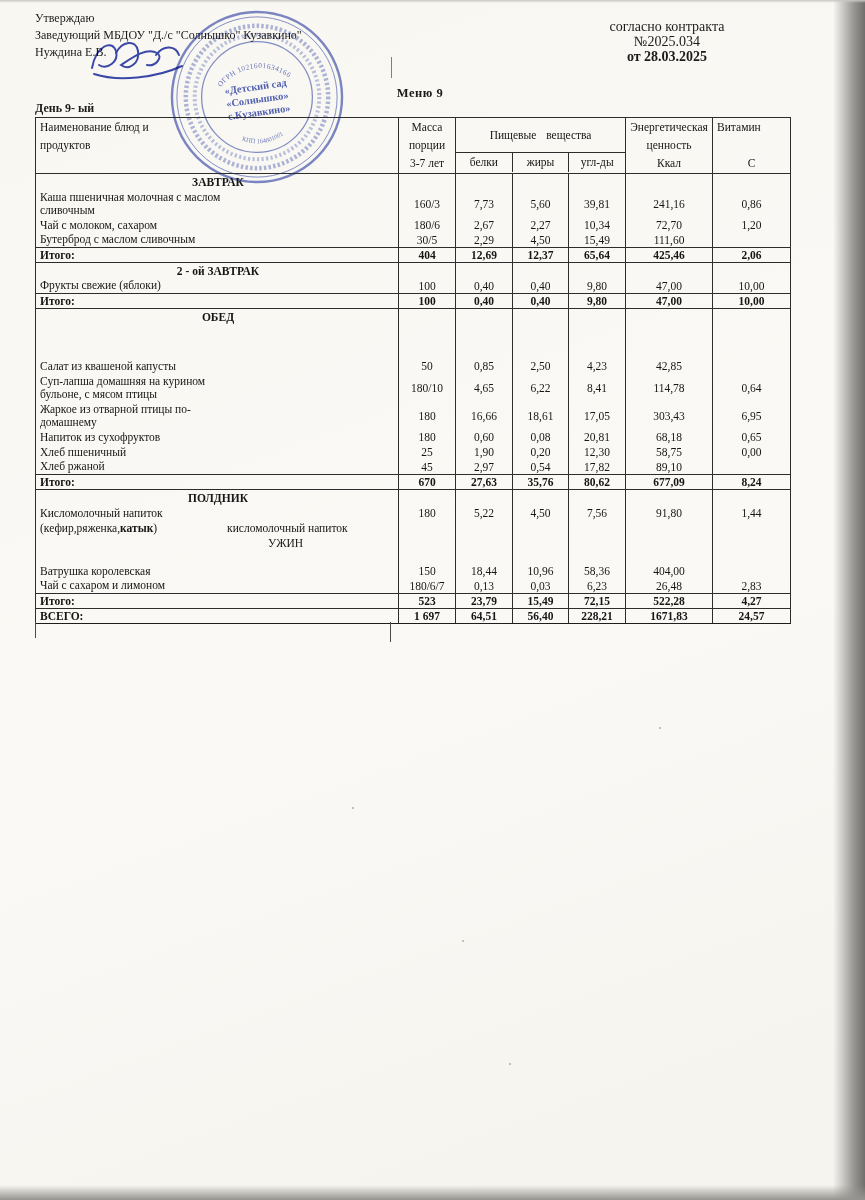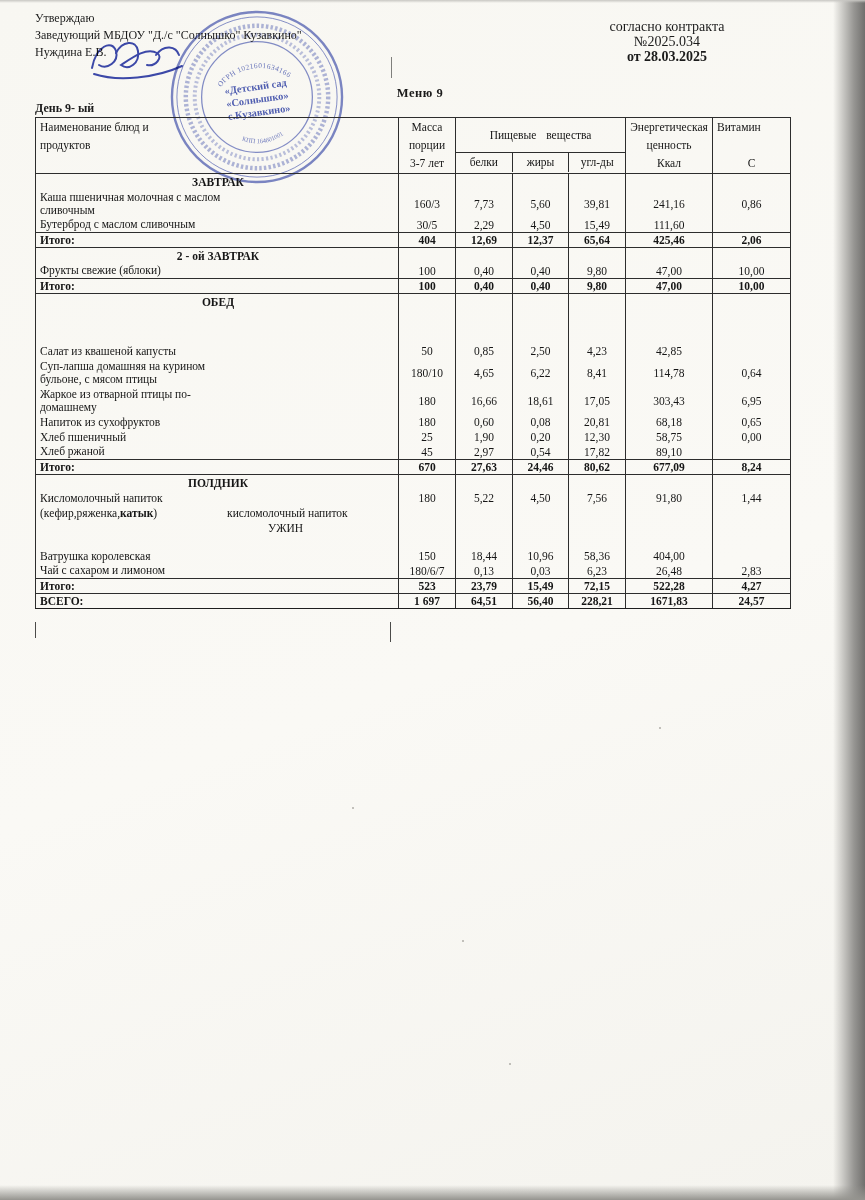--- a/index.html
+++ b/index.html
@@ -191,20 +191,31 @@
           </td>
           <td class="val">160/3</td>
           <td class="val">7,73</td>
           <td class="val">5,60</td>
           <td class="val">39,81</td>
           <td class="val">241,16</td>
           <td class="val">0,86</td>
         </tr>
         <tr style="height: 15px;">
           <td class="name-cell">
+            <div class="nline">Чай с молоком, сахаром</div>
+          </td>
+          <td class="val">180/6</td>
+          <td class="val">2,67</td>
+          <td class="val">2,27</td>
+          <td class="val">10,34</td>
+          <td class="val">72,70</td>
+          <td class="val">1,20</td>
+        </tr>
+        <tr style="height: 15px;">
+          <td class="name-cell">
             <div class="nline">Бутерброд с маслом сливочным</div>
           </td>
           <td class="val">30/5</td>
           <td class="val">2,29</td>
           <td class="val">4,50</td>
           <td class="val">15,49</td>
           <td class="val">111,60</td>
           <td class="val"></td>
         </tr>
         <tr class="total" style="height: 15px;">
@@ -332,21 +343,21 @@
           <td class="val">2,97</td>
           <td class="val">0,54</td>
           <td class="val">17,82</td>
           <td class="val">89,10</td>
           <td class="val"></td>
         </tr>
         <tr class="total" style="height: 15px;">
           <td class="name-cell">Итого:</td>
           <td class="val">670</td>
           <td class="val">27,63</td>
-          <td class="val">24,46</td>
+          <td class="val">35,76</td>
           <td class="val">80,62</td>
           <td class="val">677,09</td>
           <td class="val">8,24</td>
         </tr>
         <tr style="height: 16px;">
           <td class="name-cell">
             <div class="sec-title">ПОЛДНИК</div>
           </td>
           <td class="val"></td>
           <td class="val"></td>

